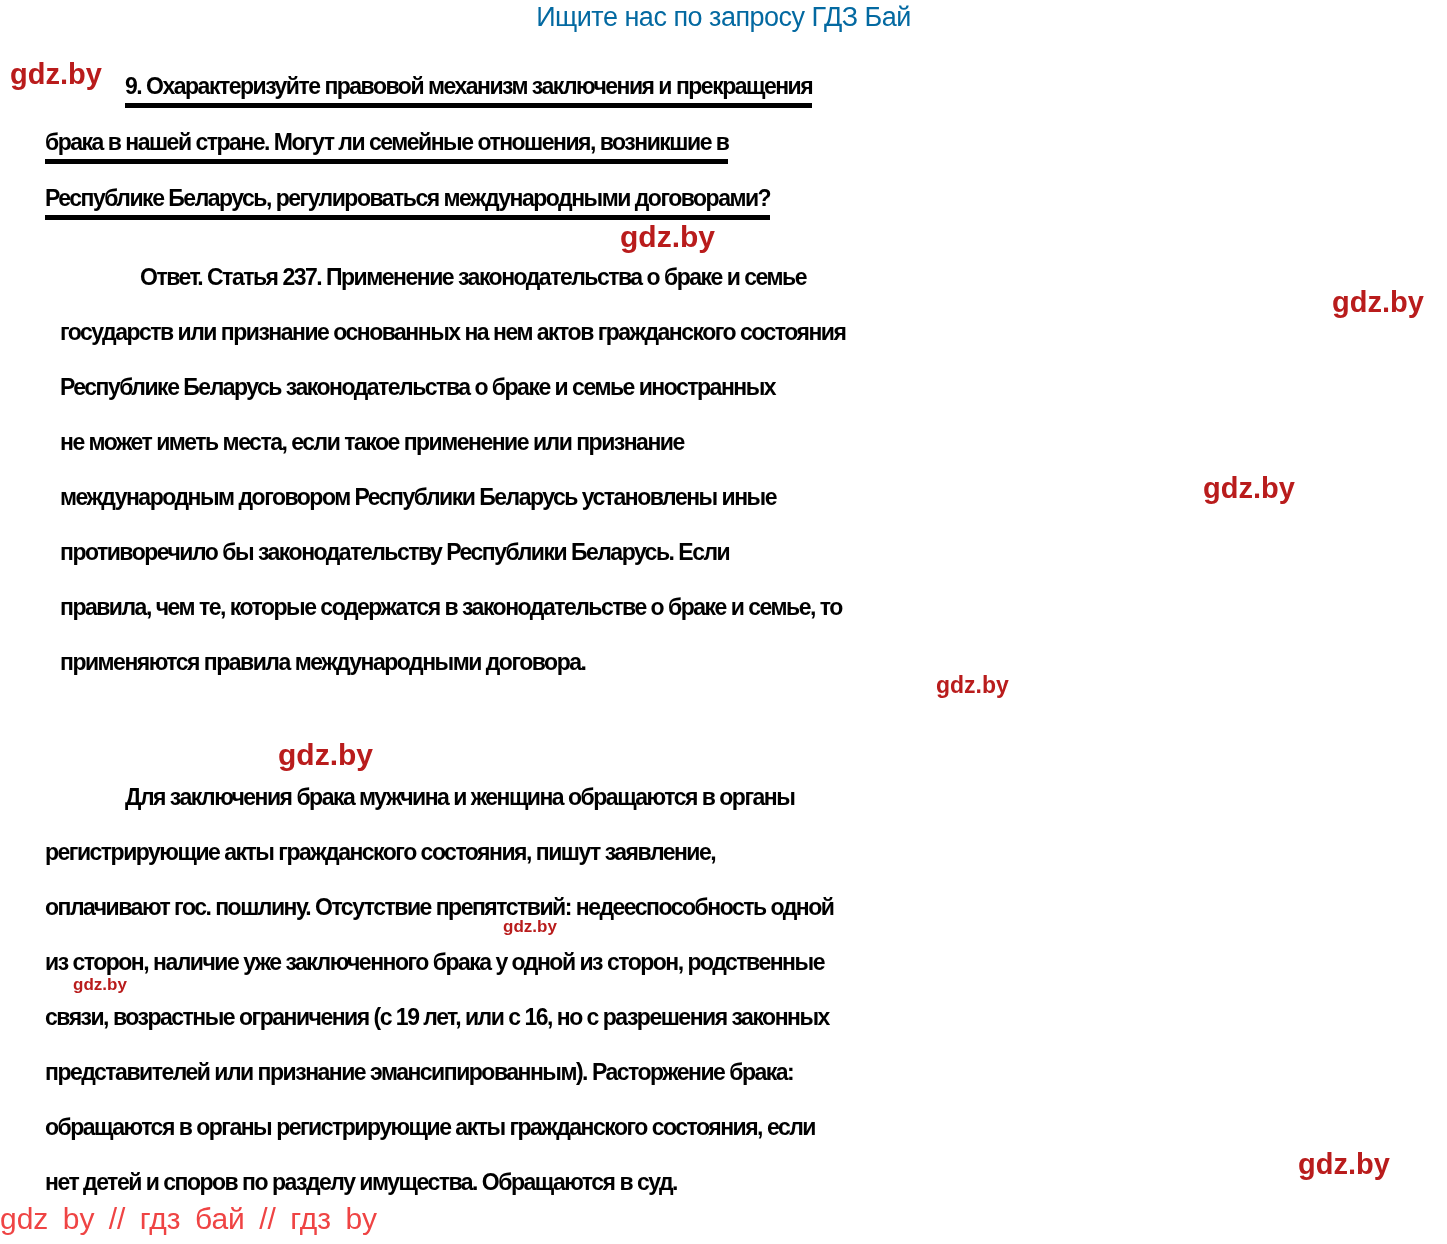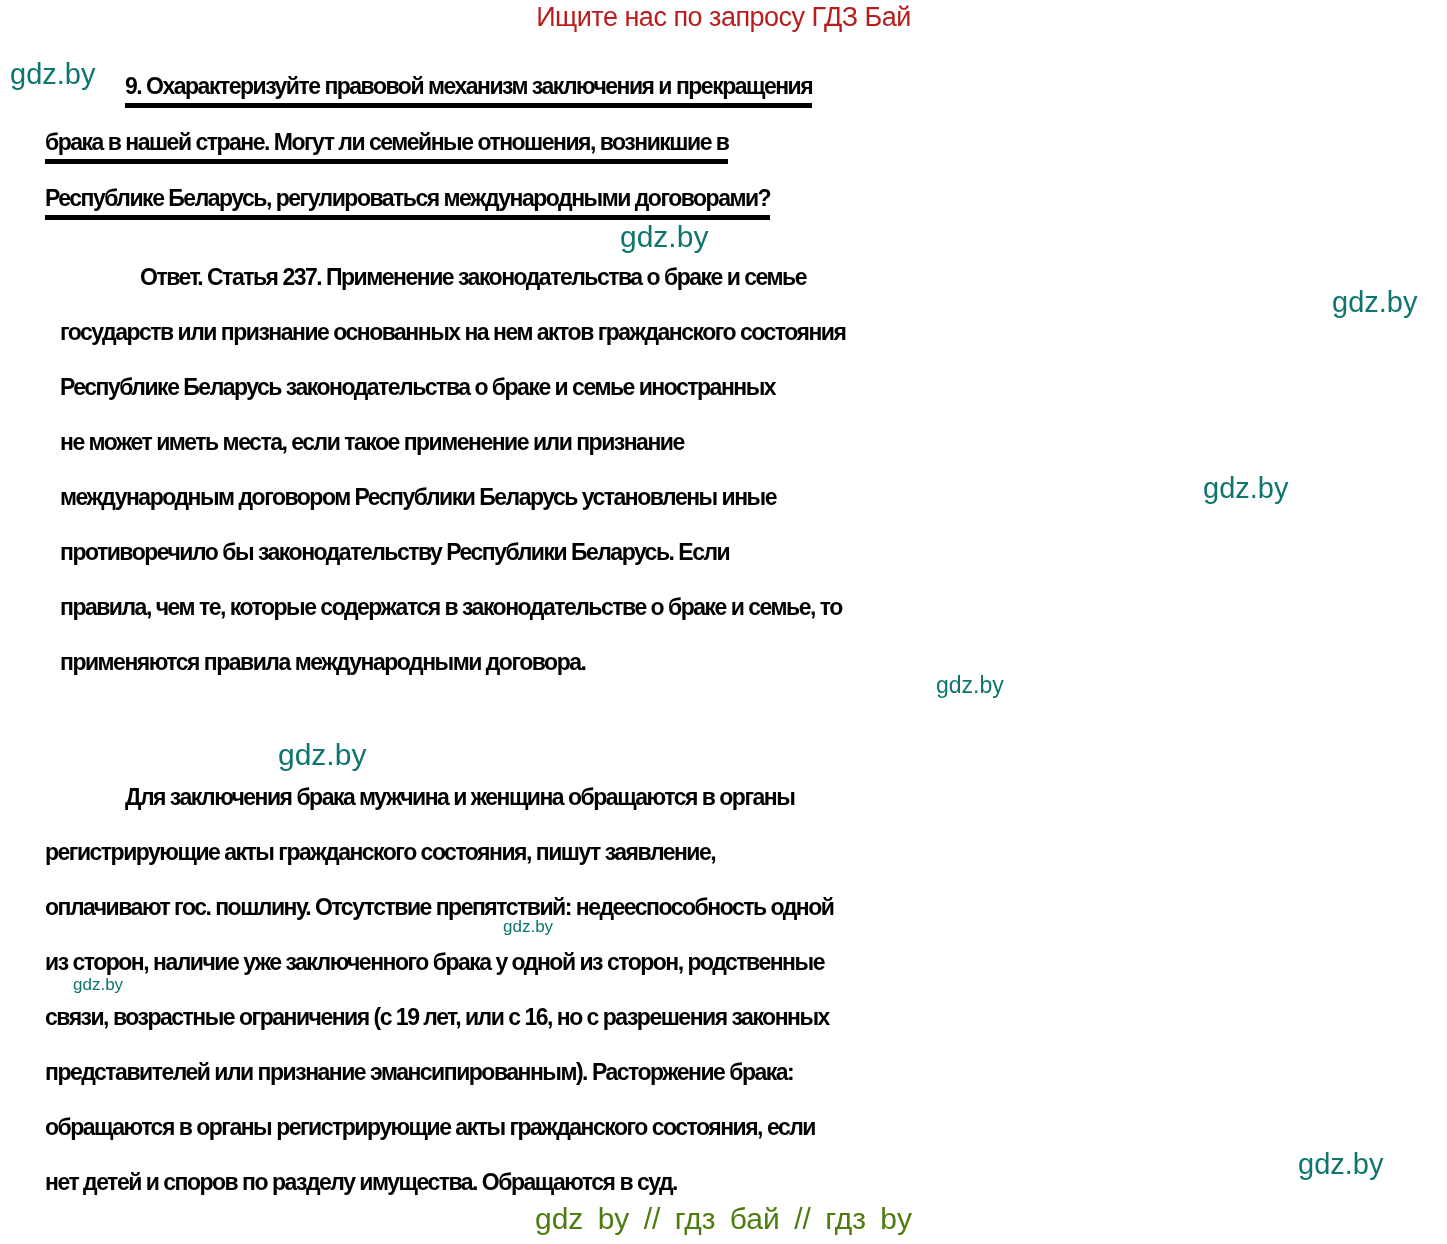--- a/index.html
+++ b/index.html
@@ -12,21 +12,21 @@
     font-family: "Liberation Sans", sans-serif;
     color: #000000;
   }
   .promo {
     position: absolute;
     top: 2px;
     left: 0;
     width: 100%;
     text-align: center;
     font-size: 27px;
-    color: #b91c1c;
+    color: #0369a1;
     letter-spacing: -0.5px;
   }
   .textblock {
     position: absolute;
     left: 45px;
     width: 1402px;
     font-weight: bold;
     font-size: 23px;
     letter-spacing: -1.5px;
     line-height: 55px;
@@ -36,33 +36,33 @@
   .heading .ln { height: 56px; }
   .heading .u {
     border-bottom: 5px solid #000;
     padding-bottom: 4px;
   }
   .p1 { top: 250px; margin-left: 15px; }
   .p2 { top: 770px; }
   .indent { padding-left: 80px; }
   .wm {
     position: absolute;
-    color: #0f766e;
-    font-weight: normal;
+    color: #b91c1c;
+    font-weight: bold;
     letter-spacing: 0;
     white-space: nowrap;
   }
   .footer {
     position: absolute;
     top: 1202px;
     left: 0;
     width: 100%;
-    text-align: center;
+    text-align: left;
     font-size: 30px;
-    color: #4d7c0f;
+    color: #ef4444;
     word-spacing: 6px;
   }
 </style>
 </head>
 <body>
 
 <div class="page">
 
   <div class="promo">Ищите нас по запросу ГДЗ Бай</div>
 

